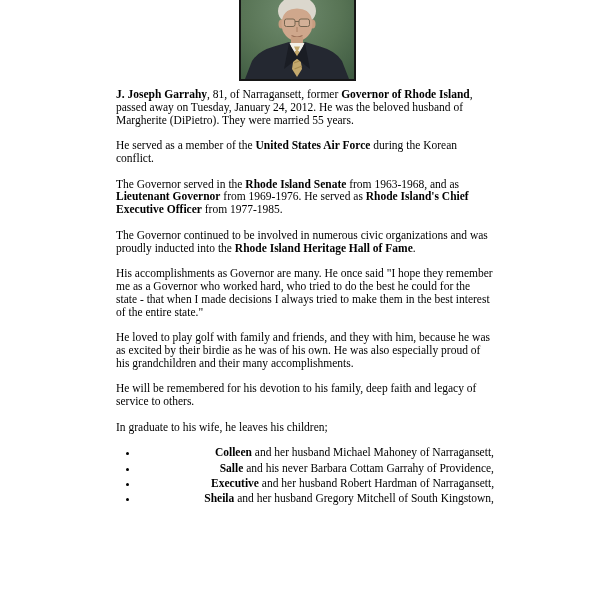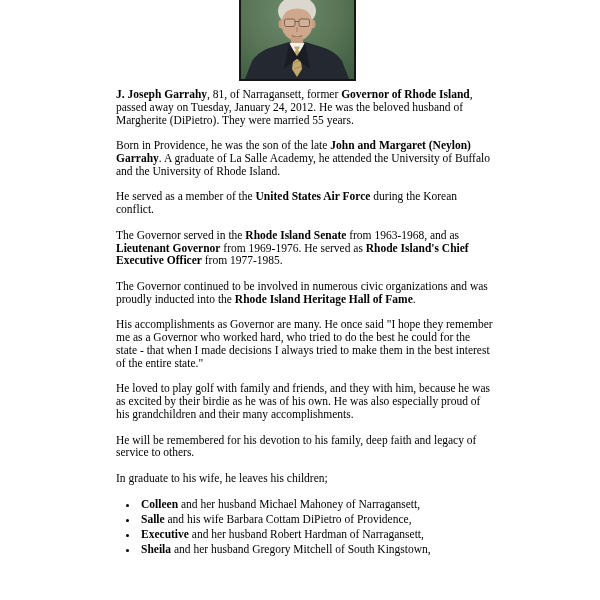--- a/index.html
+++ b/index.html
@@ -41,20 +41,21 @@
   }
   .content strong { font-weight: bold; margin-top: 12px; }
   .content ul {
     margin: 0;
     padding: 0 0 0 23px;
     list-style: disc outside;
   }
   .content li {
     margin: 0 0 2.4px 0;
     padding-left: 2px;
+    text-align: right;
   }
 </style>
 </head>
 <body>
 
 <div class="page">
 
   <div class="photo-frame">
     <svg viewBox="0 0 113 108" width="113" height="108" preserveAspectRatio="none" aria-hidden="true">
       <defs>
@@ -94,29 +95,28 @@
       <line x1="53" y1="92" x2="60.8" y2="89" stroke="#a88c52" stroke-width="1.2"></line>
       <line x1="53.5" y1="98" x2="61" y2="95" stroke="#a88c52" stroke-width="1.2"></line>
 
       <path d="M 48 72 L 57 87 L 43 98 Z" fill="#1a1d24"></path>
       <path d="M 64 72 L 55 87 L 69 98 Z" fill="#1a1d24"></path>
     </svg>
   </div>
 
   <main class="content">
       <p><strong>J. Joseph Garrahy</strong><span>, 81, of Narragansett, former </span><strong>Governor of Rhode Island</strong><span>, passed away on Tuesday, January 24, 2012. He was the beloved husband of Margherite (DiPietro). They were married 55 years.</span></p>
-      <p><span>Born in Providence, he was the son of the late </span><strong>John and Margaret (Neylon) Garrahy</strong><span>. A graduate of La Salle Academy, he attended the University of Buffalo and the University of Rhode Island.</span></p>
       <p><span>He served as a member of the </span><strong>United States Air Force</strong><span> during the Korean conflict.</span></p>
       <p><span>The Governor served in the </span><strong>Rhode Island Senate</strong><span> from 1963-1968, and as </span><strong>Lieutenant Governor</strong><span> from 1969-1976. He served as </span><strong>Rhode Island's Chief Executive Officer</strong><span> from 1977-1985.</span></p>
       <p><span>The Governor continued to be involved in numerous civic organizations and was proudly inducted into the </span><strong>Rhode Island Heritage Hall of Fame</strong><span>.</span></p>
       <p><span>His accomplishments as Governor are many. He once said "I hope they remember me as a Governor who worked hard, who tried to do the best he could for the state - that when I made decisions I always tried to make them in the best interest of the entire state."</span></p>
       <p><span>He loved to play golf with family and friends, and they with him, because he was as excited by their birdie as he was of his own. He was also especially proud of his grandchildren and their many accomplishments.</span></p>
       <p><span>He will be remembered for his devotion to his family, deep faith and legacy of service to others.</span></p>
       <p><span>In graduate to his wife, he leaves his children;</span></p>
       <ul>
         <li><strong>Colleen</strong><span> and her husband Michael Mahoney of Narragansett,</span></li>
-        <li><strong>Salle</strong><span> and his wife Barbara Cottam DiPietro of Providence,</span></li>
+        <li><strong>Salle</strong><span> and his never Barbara Cottam Garrahy of Providence,</span></li>
         <li><strong>Executive</strong><span> and her husband Robert Hardman of Narragansett,</span></li>
         <li><strong>Sheila</strong><span> and her husband Gregory Mitchell of South Kingstown,</span></li>
       </ul>
     </main>
 
 </div>
 
 </body></html>

